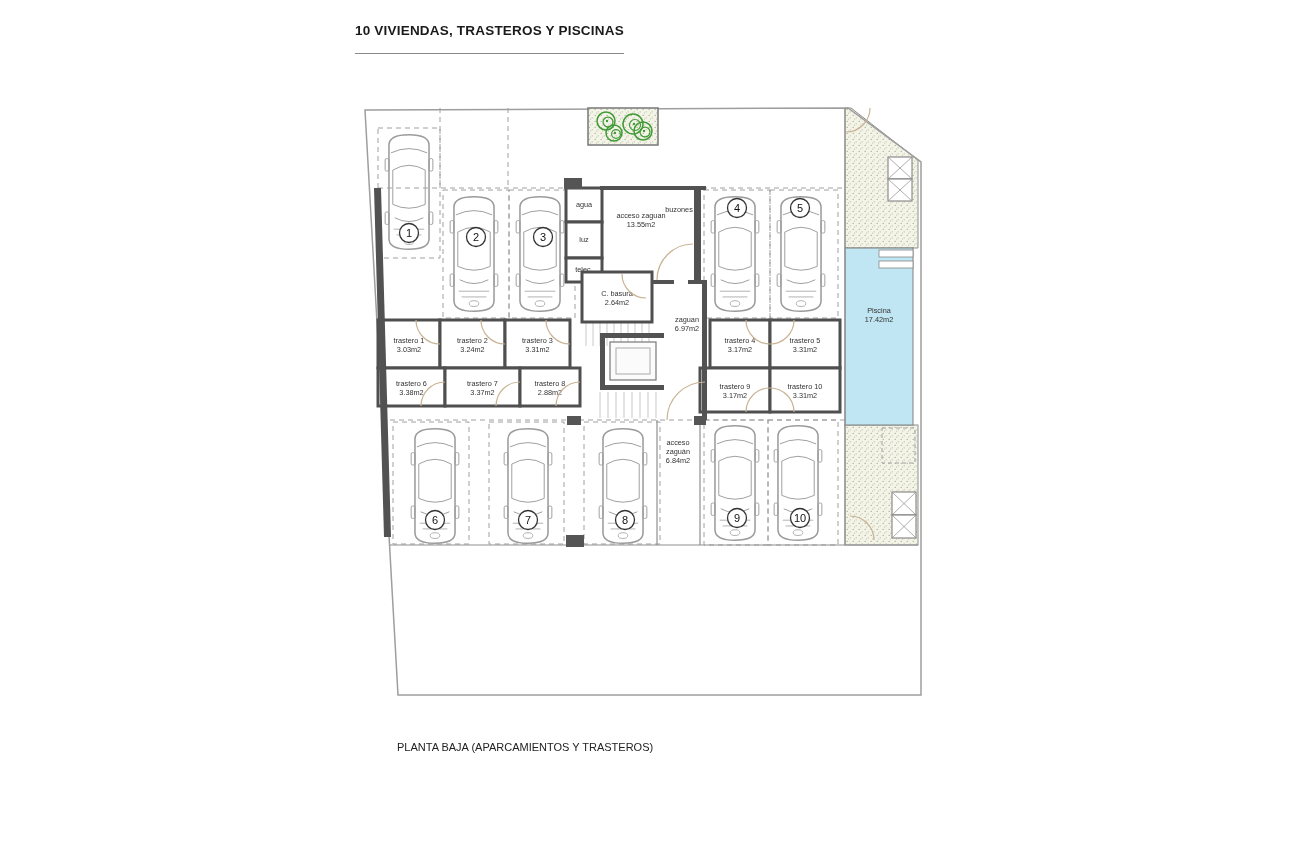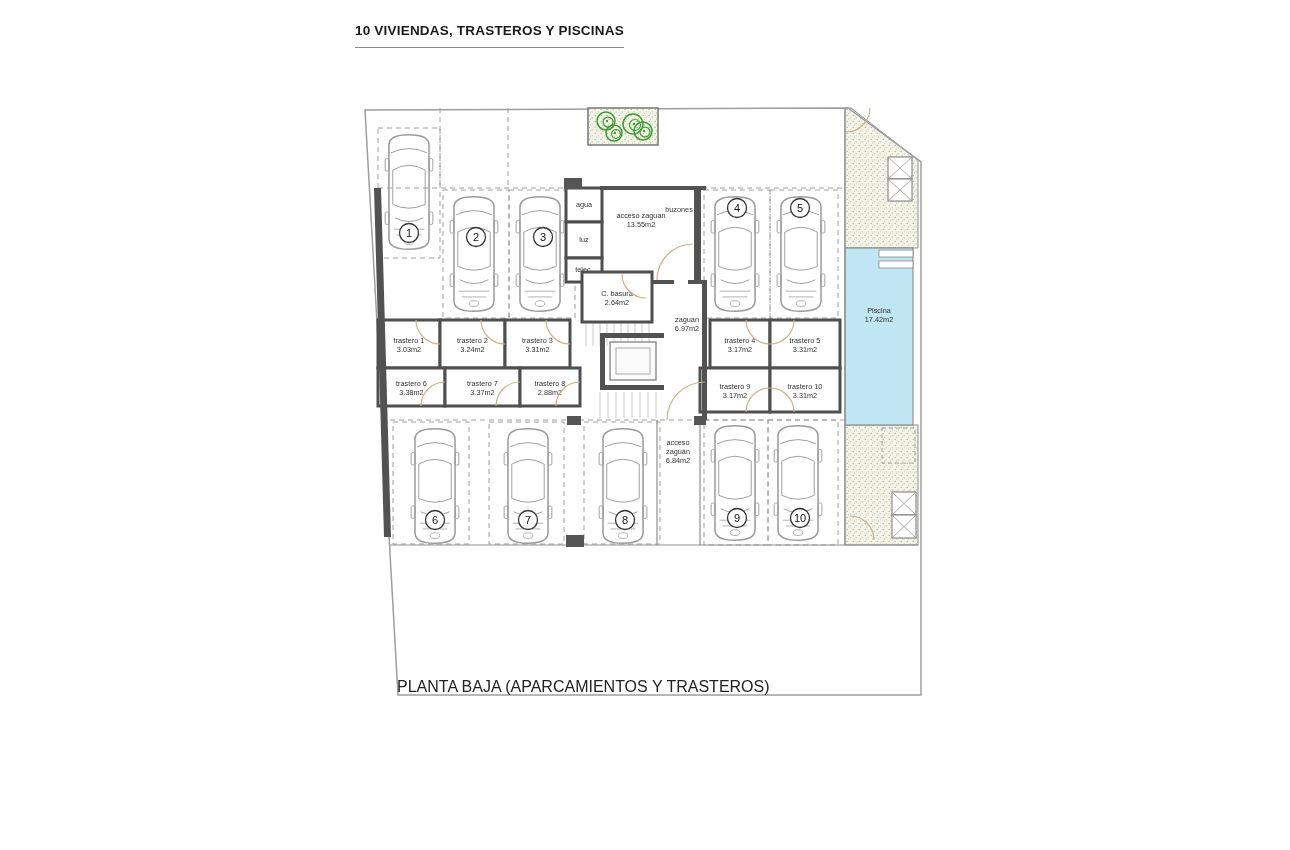--- a/index.html
+++ b/index.html
@@ -1,20 +1,20 @@
 <!DOCTYPE html>
 <html><head>
 <meta charset="utf-8">
 <style>
   html,body{margin:0;padding:0;background:#fff;}
   #page{position:relative;width:1290px;height:850px;background:#fff;overflow:hidden;
         font-family:"Liberation Sans",sans-serif;}
   #title{position:absolute;left:355px;top:14px;font-size:13.5px;font-weight:bold;color:#1a1a1a;
-         border-bottom:1.5px solid #8a8a8a;padding-bottom:9px;letter-spacing:.2px;}
-  #caption{position:absolute;left:397px;top:678px;font-size:16px;color:#222;}
+         border-bottom:1.5px solid #8a8a8a;padding-bottom:15px;letter-spacing:.2px;}
+  #caption{position:absolute;left:397px;top:741px;font-size:11px;color:#222;}
   #plan{position:absolute;left:0;top:0;}
   svg text{font-family:"Liberation Sans",sans-serif;}
   .roomlabel{font-size:7.3px;fill:#333;}
   .freelabel{font-size:7.3px;fill:#333;}
   .numlabel{font-size:11px;fill:#111;}
 </style>
 </head>
 <body>
 
 <div id="page">

